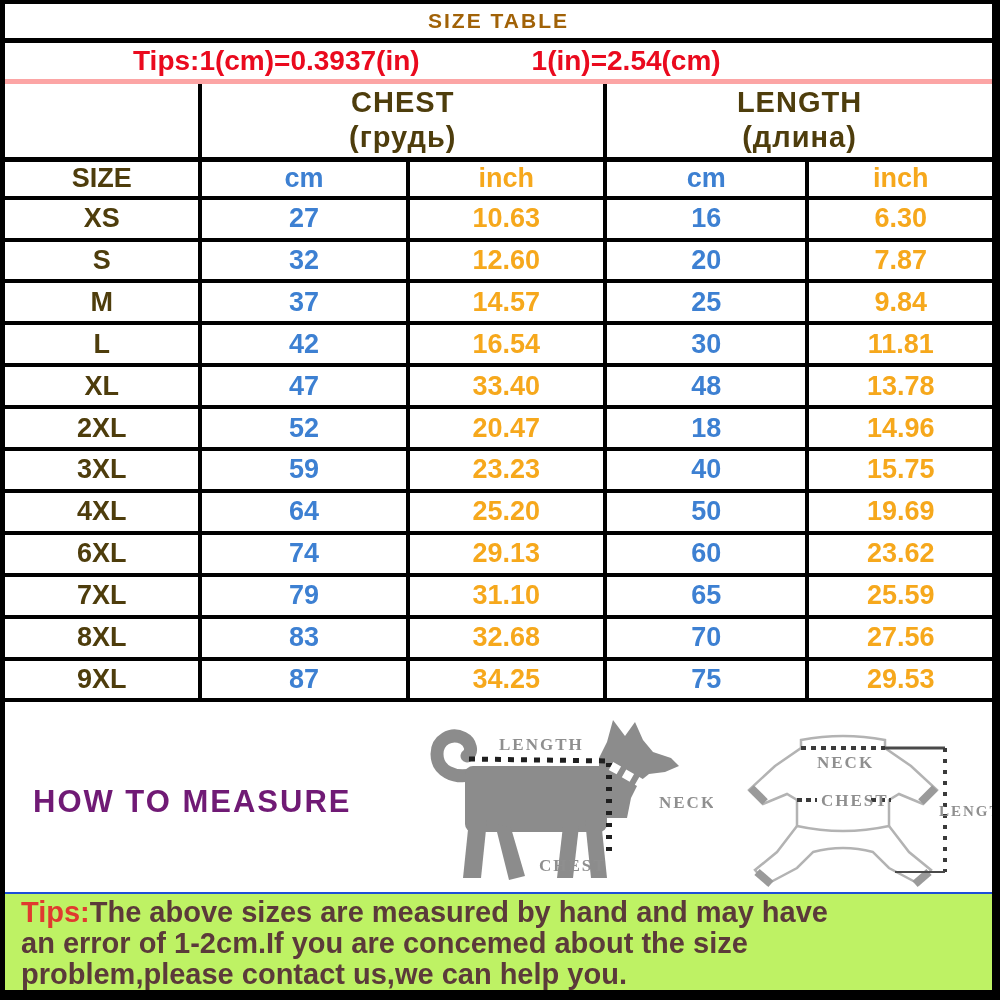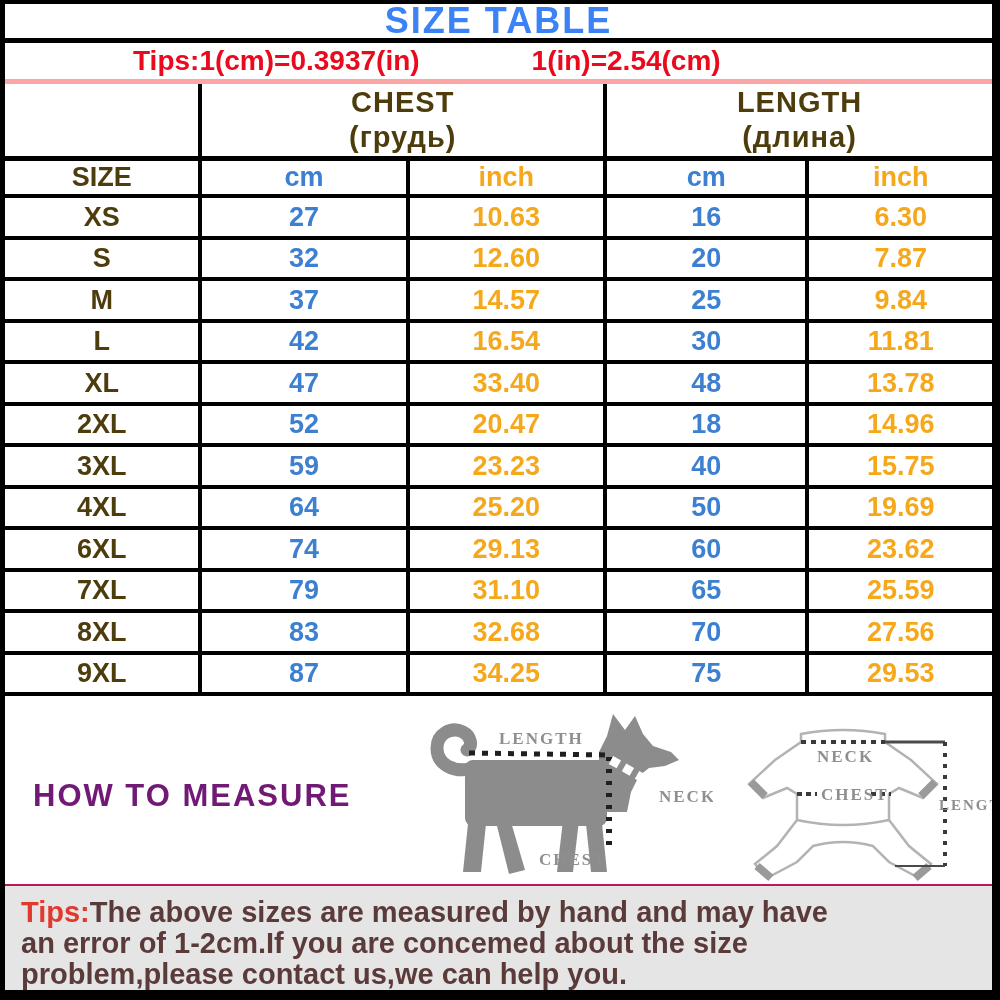--- a/index.html
+++ b/index.html
@@ -3,21 +3,21 @@
 <meta charset="utf-8">
 <style>
   html,body{margin:0;padding:0;background:#fff;}
   .frame{
     width:1000px;height:1000px;box-sizing:border-box;background:#fff;
     border:solid #000;border-width:4px 8px 10px 5px;
     display:flex;flex-direction:column;overflow:hidden;
     font-family:"Liberation Sans",sans-serif;
   }
   .title-row{height:34px;border-bottom:5px solid #000;display:flex;align-items:center;justify-content:center;}
-  .title-row span{font-size:36px;font-weight:600;color:#3b82f6;letter-spacing:2px;}
+  .title-row span{font-size:21px;font-weight:600;color:#a16207;letter-spacing:2px;}
   .conv-row{height:36px;border-bottom:5px solid #fca5a5;display:flex;align-items:center;padding-left:128px;gap:112px;}
   .conv-row span{font-size:28px;font-weight:700;color:#ea0a1e;}
   .head1{height:73px;border-bottom:5px solid #000;display:grid;grid-template-columns:20% 41% 39%;}
   .head1 .cell{border-right:4px solid #000;display:flex;flex-direction:column;align-items:center;justify-content:center;line-height:35px;}
   .head1 .cell:last-child{border-right:none;}
   .head1 .lbl{font-size:29px;font-weight:600;color:#4e3d0c;letter-spacing:1px;}
   .grid5{display:grid;grid-template-columns:20% 21% 20% 20.5% 18.5%;}
   .grid5 .cell{border-right:4px solid #000;display:flex;align-items:center;justify-content:center;}
   .grid5 .cell:last-child{border-right:none;}
   .head2{height:34px;border-bottom:4px solid #000;}
@@ -25,21 +25,21 @@
   .size-col{color:#4e3d0c;font-weight:700;}
   .cm-col{color:#3d80d2;}
   .inch-col{color:#f6a81c;}
   .rows{height:504px;display:flex;flex-direction:column;}
   .trow{flex:1;border-bottom:4px solid #000;font-size:27px;font-weight:700;}
   .measure{height:190px;position:relative;}
   .measure-heading{position:absolute;left:28px;top:82px;font-size:31px;font-weight:700;color:#701a75;letter-spacing:2px;}
   .dog-svg{position:absolute;left:408px;top:6px;}
   .garment-svg{position:absolute;left:708px;top:12px;}
   .diagram-label{font-family:"Liberation Serif",serif;font-weight:700;fill:#8f8f8f;letter-spacing:2px;}
-  .footer{flex:1;border-top:2px solid #be185d;background:#e5e5e5;padding:11px 0 0 16px;}
+  .footer{flex:1;border-top:2px solid #1d4ed8;background:#bef264;padding:3px 0 0 16px;}
   .f-line{font-size:29px;line-height:31px;color:#5b3a3a;font-weight:600;}
   .f-red{color:#e03a2f;}
 </style>
 </head>
 <body>
 
 <div class="frame">
 
   <div class="title-row">
     <span>SIZE TABLE</span>

